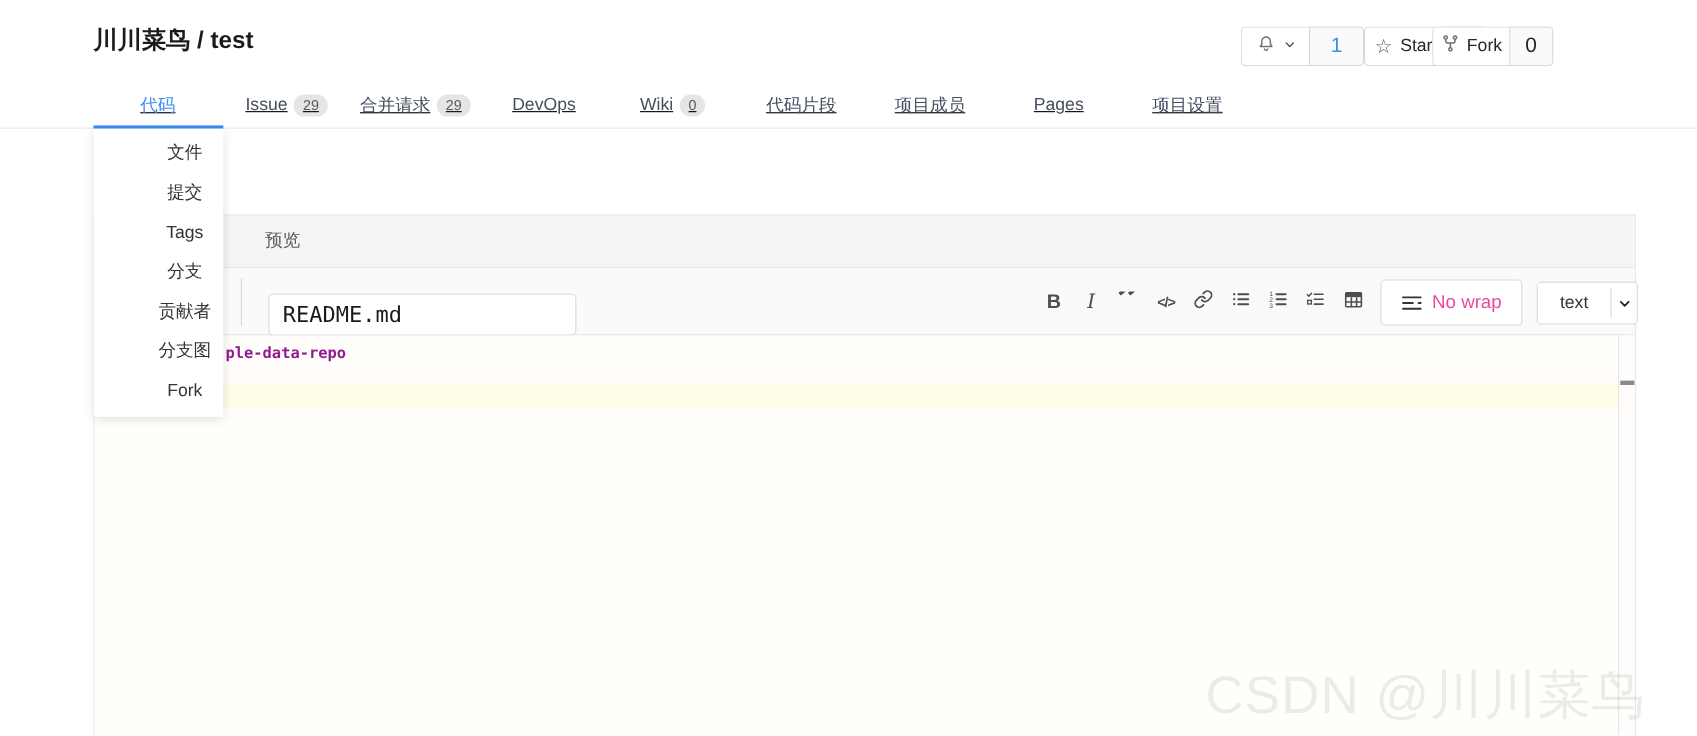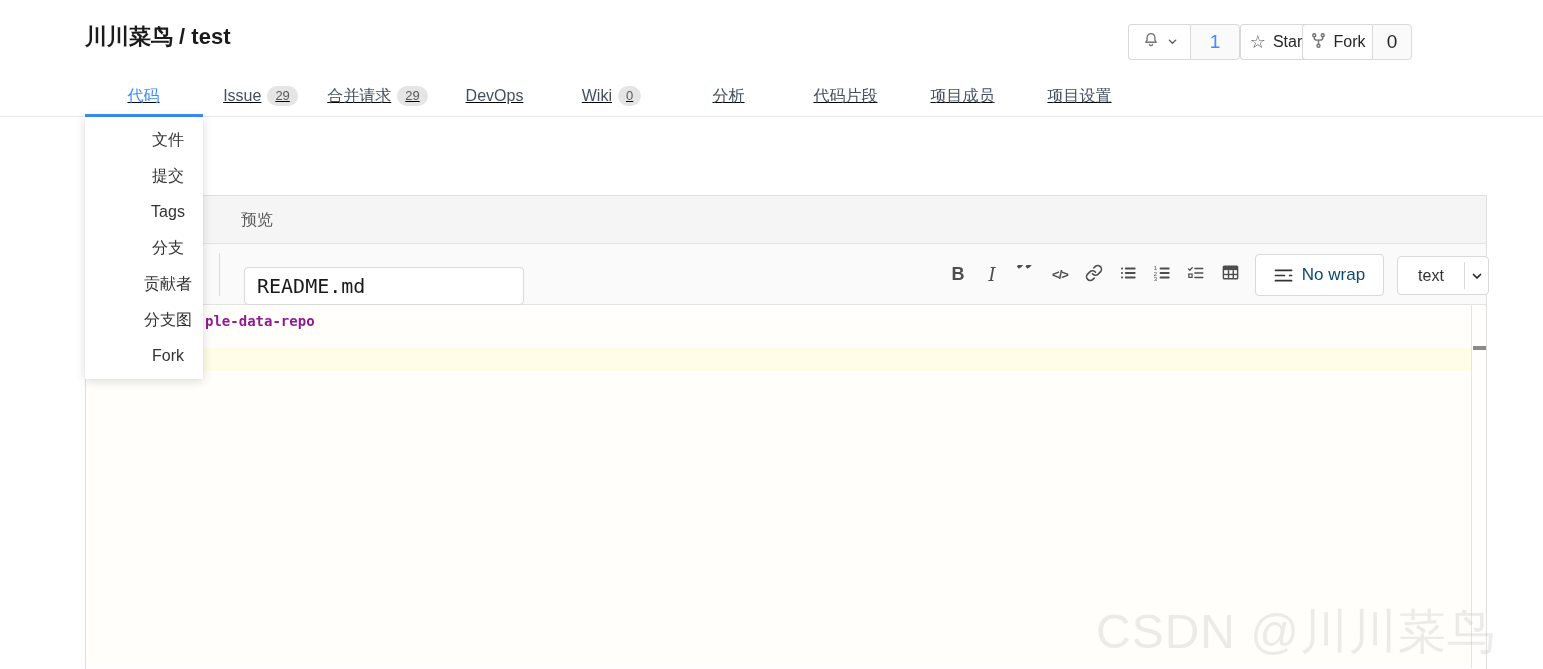--- a/index.html
+++ b/index.html
@@ -51,21 +51,21 @@
   .tb-icons { position:absolute; left:855px; top:0; height:61px; display:flex; align-items:center; }
   .tb-icon { width:34px; height:34px; display:flex; align-items:center; justify-content:center;
     color:#4d4d4d; cursor:pointer; }
   .tb-icon .b { font-weight:bold; font-size:18px; }
   .tb-icon .i { font-style:italic; font-family:"DejaVu Serif", serif; font-size:18px; }
   .tb-icon .q { font-family:"DejaVu Serif", serif; font-weight:bold; font-size:38px; line-height:14px;
     height:20px; overflow:hidden; }
   .tb-icon .c { font-size:13px; font-weight:bold; letter-spacing:-1px; }
   .nowrap-btn { position:absolute; left:1169px; top:10px; width:129px; height:42px; background:#fff;
     border:1px solid #d9d9d9; border-radius:4px; display:flex; align-items:center; justify-content:center;
-    font-size:17px; color:#0c4a6e; cursor:pointer; }
+    font-size:17px; color:#ec4899; cursor:pointer; }
   .nowrap-btn svg { margin-right:9px; }
   .mode-select { position:absolute; left:1311px; top:12px; width:92px; height:39px; background:#fff;
     border:1px solid #d9d9d9; border-radius:4px; display:flex; align-items:stretch; cursor:pointer; }
   .mode-value { flex:1; display:flex; align-items:center; justify-content:center; font-size:16px; color:#333; }
   .mode-sep { width:1px; background:#d9d9d9; margin:5px 0; }
   .mode-caret { width:23px; display:flex; align-items:center; justify-content:center; }
 
   
   .editor { position:relative; height:363px; background:#fffefb; overflow:hidden; }
   .code-line { position:absolute; left:119px; top:5px; height:22px; line-height:22px;
@@ -147,27 +147,27 @@
           <span class="badge">29</span>
         </div>
       <div class="tab">
           <span>DevOps</span>
         </div>
       <div class="tab">
           <span>Wiki</span>
           <span class="badge">0</span>
         </div>
       <div class="tab">
-          <span>分析</span>
-        </div>
-      <div class="tab">
           <span>代码片段</span>
         </div>
       <div class="tab">
           <span>项目成员</span>
+        </div>
+      <div class="tab">
+          <span>Pages</span>
         </div>
       <div class="tab">
           <span>项目设置</span>
         </div>
     </div>
     <div class="tab-underline"></div>
   </div>
 
   <div class="code-menu">
     <div class="item">文件</div>

